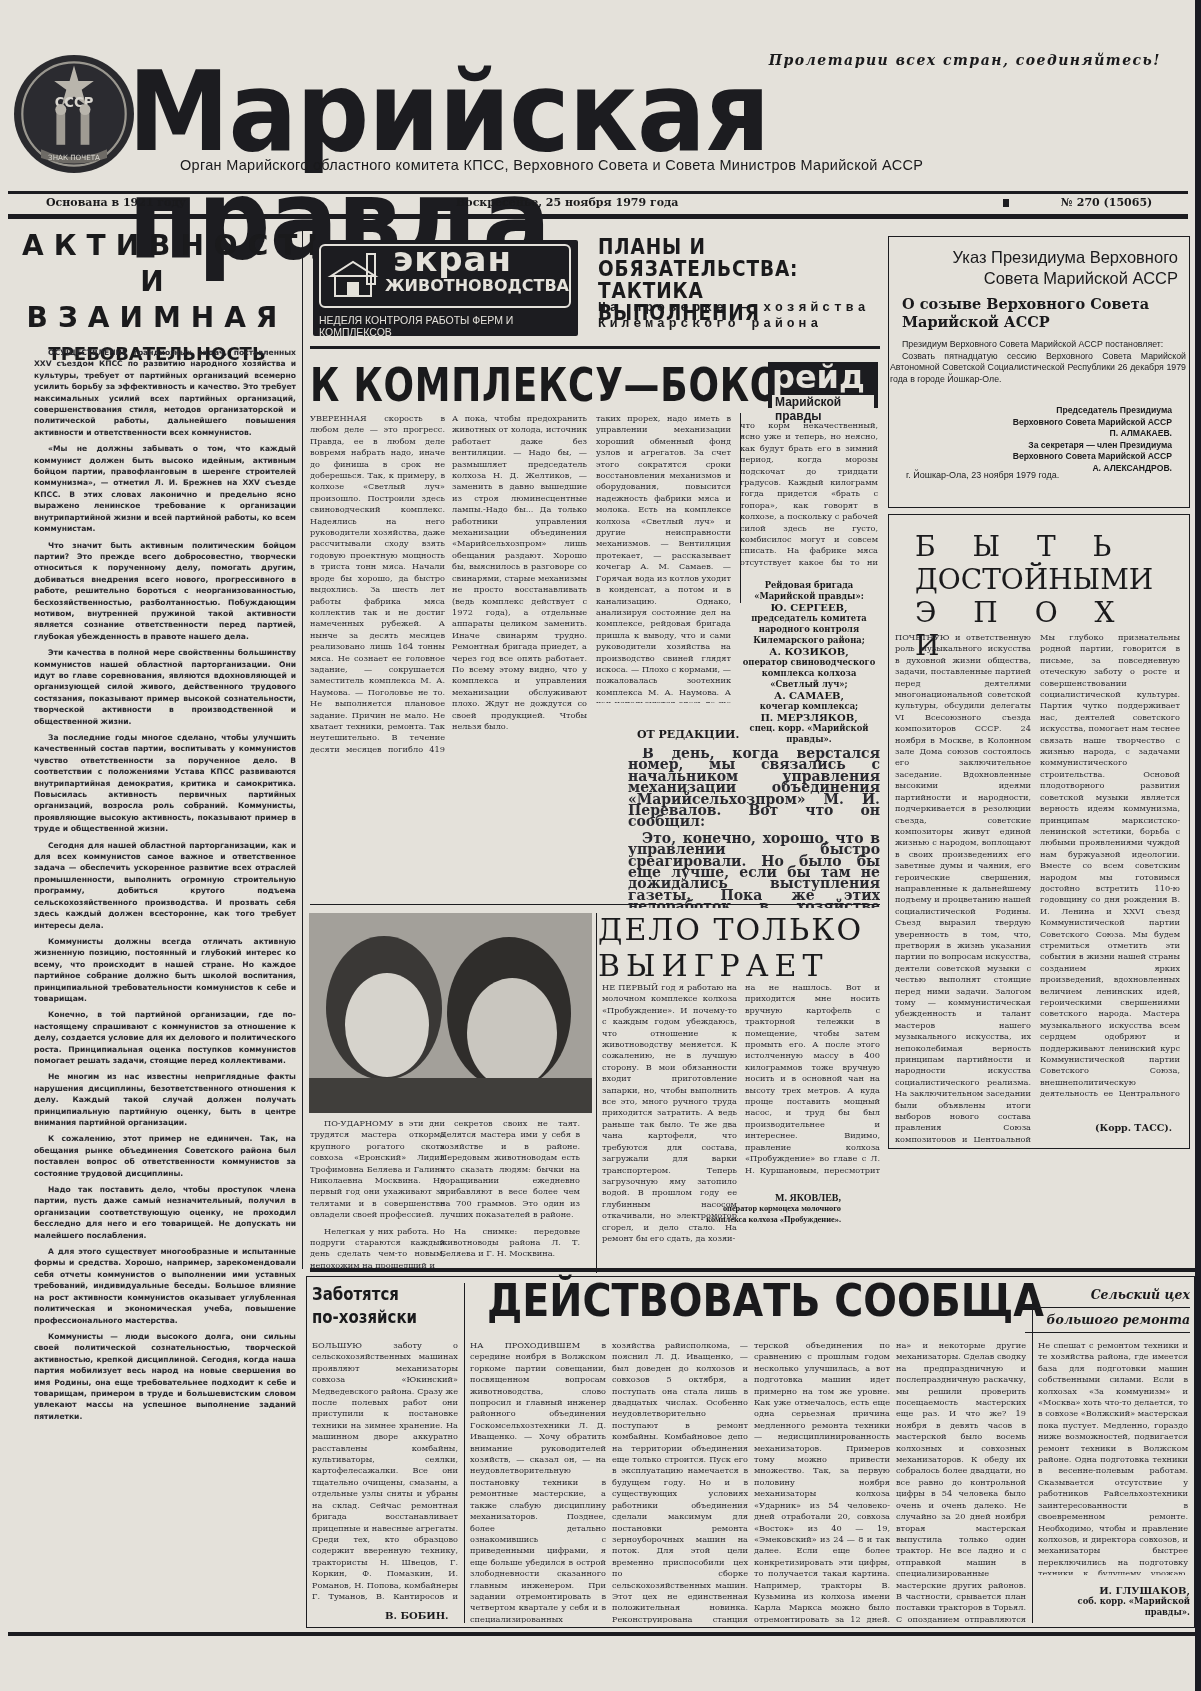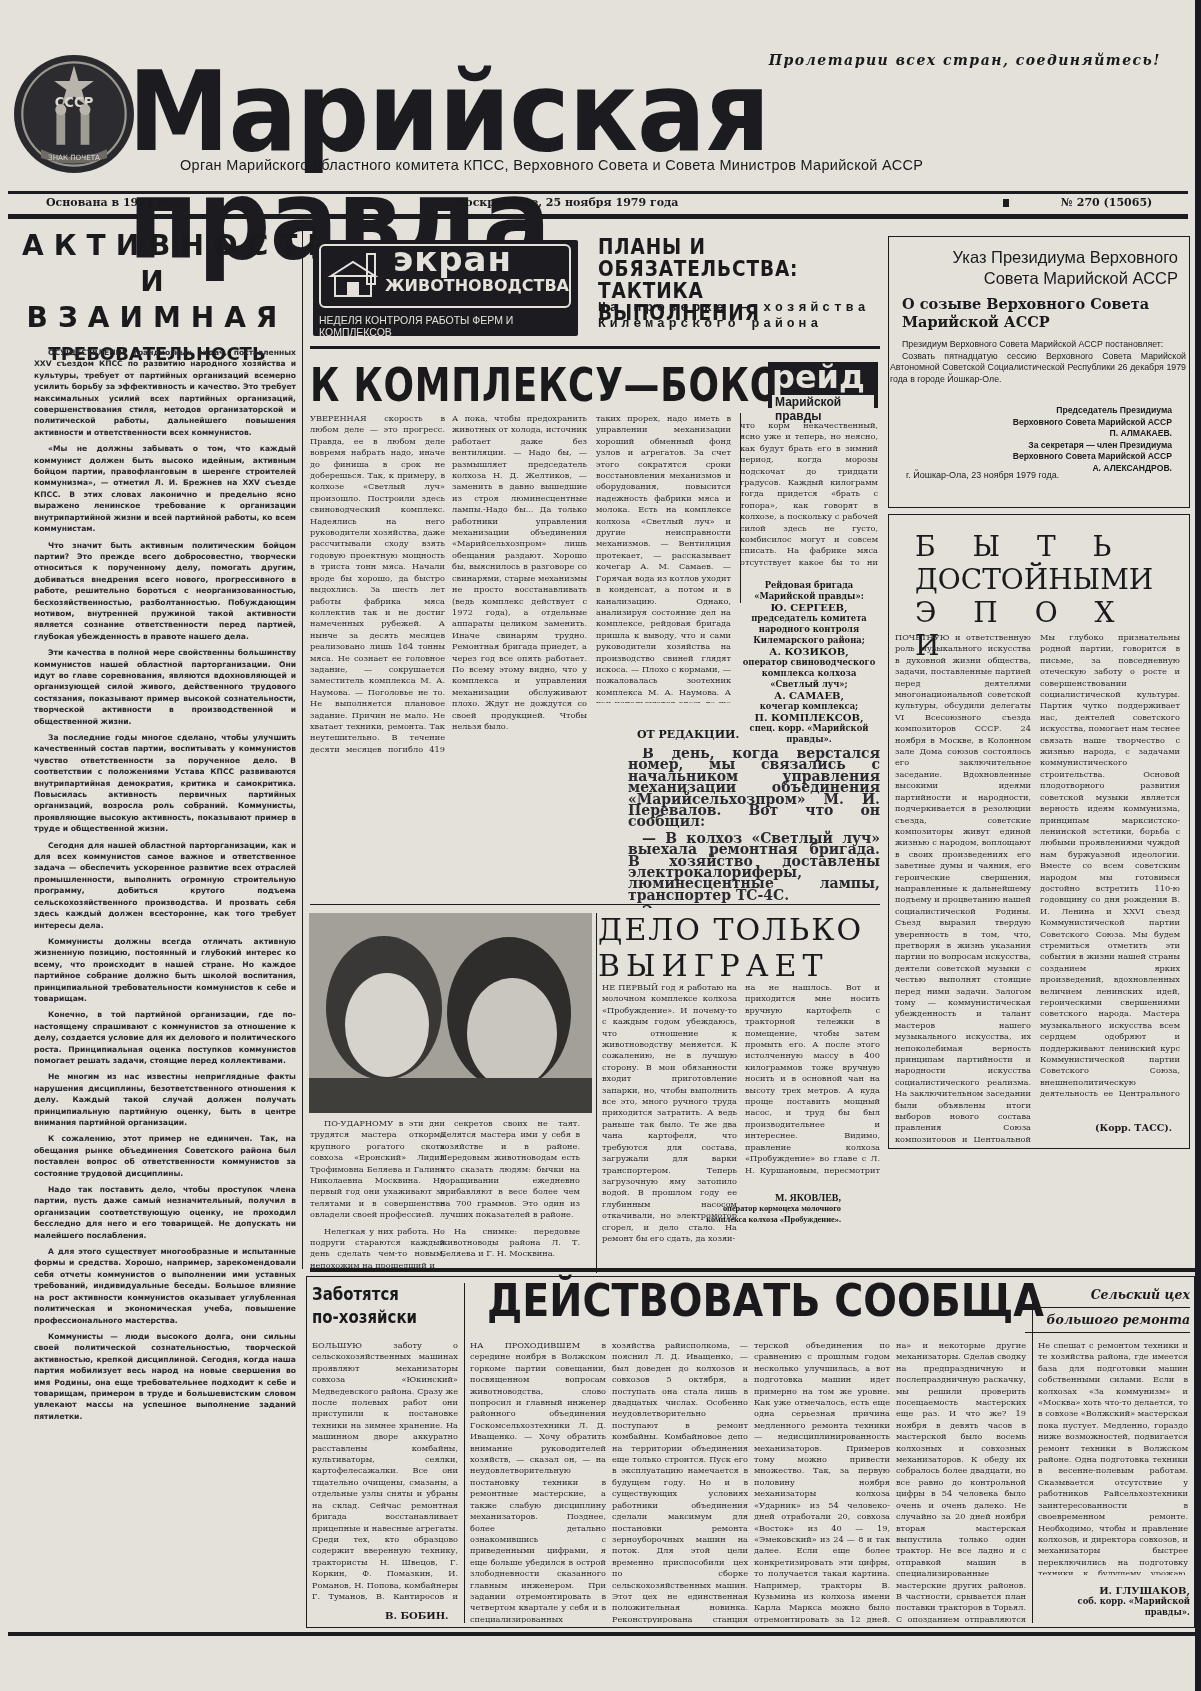--- a/index.html
+++ b/index.html
@@ -201,28 +201,27 @@
   <div class="txt" style="left:740px; top:420px; width:138px; height:150px;">что корм некачественный, ясно уже и теперь, но неясно, как будут брать его в зимний период, когда морозы подскочат до тридцати градусов. Каждый килограмм тогда придется «брать с топора», как говорят в колхозе, а поскольку с рабочей силой здесь не густо, комбисилос могут и совсем списать. На фабрике мяса отсутствует какое бы то ни было соревнование. Совещания животноводов в ноябре еще не было. Да и раньше они проводились от случая к случаю. При такой постановке дела трудно даже сказать, когда комплекс освоит проектную мощность. И освоит ли?.</div>
 
   <div class="signature" style="left:740px; top:580px; width:138px;">
     <div>Рейдовая бригада «Марийской правды»:</div>
     <div class="sig-name">Ю. СЕРГЕЕВ,</div>
     <div>председатель комитета народного контроля Килемарского района;</div>
     <div class="sig-name">А. КОЗИКОВ,</div>
     <div>оператор свиноводческого комплекса колхоза «Светлый луч»;</div>
     <div class="sig-name">А. САМАЕВ,</div>
     <div>кочегар комплекса;</div>
-    <div class="sig-name">П. КОМПЛЕКСОВ,</div>
+    <div class="sig-name">П. МЕРЗЛЯКОВ,</div>
     <div>спец. корр. «Марийской правды».</div>
   </div>
 
   <div style="position:absolute; left:637px; top:728px; font-weight:bold; font-size:11px;">ОТ РЕДАКЦИИ.</div>
   <div class="txt" style="left:628px; top:748px; width:252px; height:160px; font-weight:bold; font-size:14px;">
     <p>В день, когда верстался номер, мы связались с начальником управления механизации объединения «Марийсельхозпром» М. И. Перевалов. Вот что он сообщил:</p>
-    <p>— В колхоз «Светлый луч» выехала ремонтная бригада. В хозяйство доставлены электрокалориферы, люминесцентные лампы, транспортер ТС-4С.</p>
     <p>Это, конечно, хорошо, что в управлении быстро среагировали. Но было бы еще лучше, если бы там не дожидались выступления газеты. Пока же этих недоработок в хозяйстве немало.</p>
   </div>
 
   <div class="vline" style="left:740px; top:413px; height:190px;"></div>
   <div class="rule" style="left:310px; top:904px; width:570px; height:1px;"></div>
 
   <div class="photo">
     <svg viewBox="0 0 283 200" preserveAspectRatio="none">
       <rect width="283" height="200" fill="#a3a09a"></rect>
       <ellipse cx="75" cy="95" rx="58" ry="72" fill="#3a3836"></ellipse>

